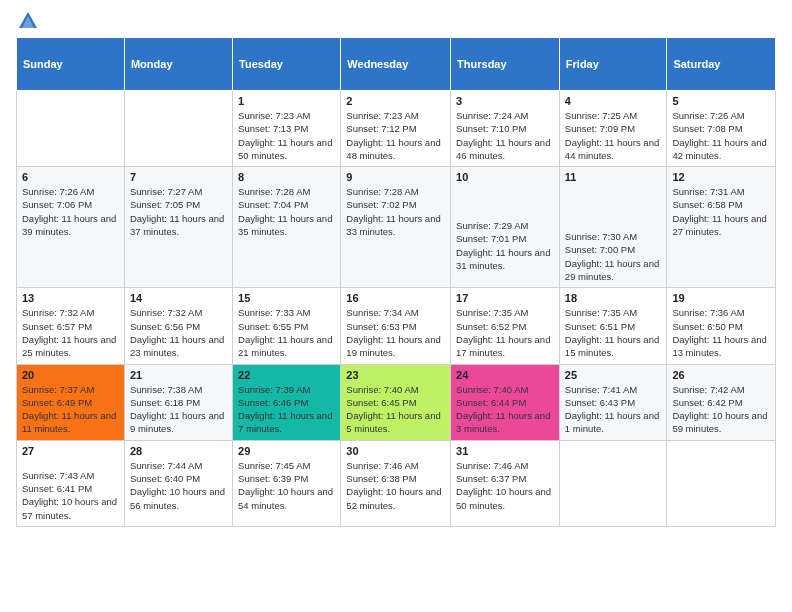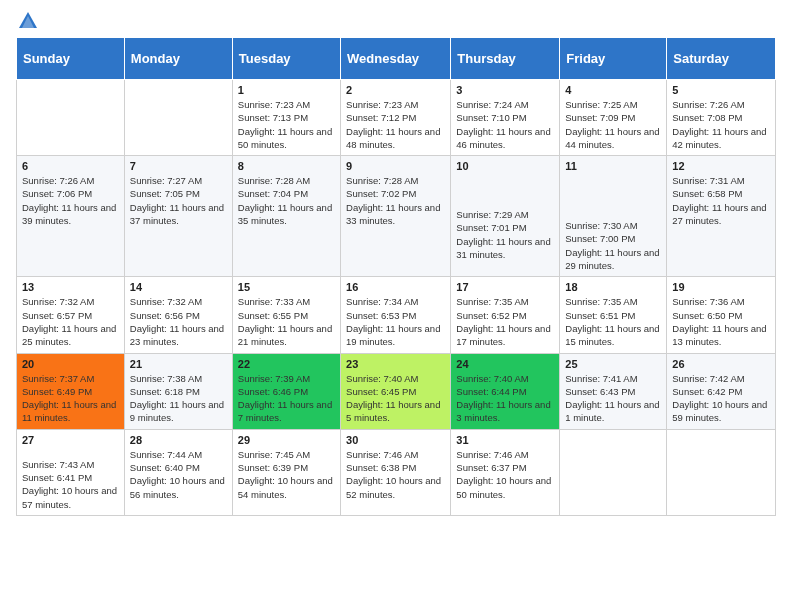--- a/index.html
+++ b/index.html
@@ -41,23 +41,23 @@
       color: #444;
     }
     .calendar {
       width: 100%;
       border-collapse: collapse;
       font-size: 10px;
     }
     .calendar th {
       background: #2e75c8;
       color: #fff;
-      font-size: 13px;
+      font-size: 11px;
       font-weight: bold;
-      padding: 13px 6px;
+      padding: 20px 6px;
       text-align: left;
       border: 1px solid #fff;
     }
     .calendar td {
       border: 1px solid #d0d0d0;
       vertical-align: top;
       padding: 4px 5px;
       min-height: 80px;
       width: 113px;
       background: #fff;
@@ -245,33 +245,33 @@
             <div class="day-info" style="white-space: pre-line;">Sunrise: 7:37 AM
 Sunset: 6:49 PM
 Daylight: 11 hours and 11 minutes.</div>
           </td>
           <td style="background: rgb(245, 247, 250);">
             <span class="day-number">21</span>
             <div class="day-info" style="white-space: pre-line;">Sunrise: 7:38 AM
 Sunset: 6:18 PM
 Daylight: 11 hours and 9 minutes.</div>
           </td>
-          <td style="background: #22c55e;">
+          <td style="background: #14b8a6;">
             <span class="day-number">22</span>
             <div class="day-info" style="white-space: pre-line;">Sunrise: 7:39 AM
 Sunset: 6:46 PM
 Daylight: 11 hours and 7 minutes.</div>
           </td>
           <td style="background: #bef264;">
             <span class="day-number">23</span>
             <div class="day-info" style="white-space: pre-line;">Sunrise: 7:40 AM
 Sunset: 6:45 PM
 Daylight: 11 hours and 5 minutes.</div>
           </td>
-          <td style="background: #22c55e;">
+          <td style="background: #ec4899;">
             <span class="day-number">24</span>
             <div class="day-info" style="white-space: pre-line;">Sunrise: 7:40 AM
 Sunset: 6:44 PM
 Daylight: 11 hours and 3 minutes.</div>
           </td>
           <td style="background: rgb(245, 247, 250);">
             <span class="day-number">25</span>
             <div class="day-info" style="white-space: pre-line;">Sunrise: 7:41 AM
 Sunset: 6:43 PM
 Daylight: 11 hours and 1 minute.</div>

